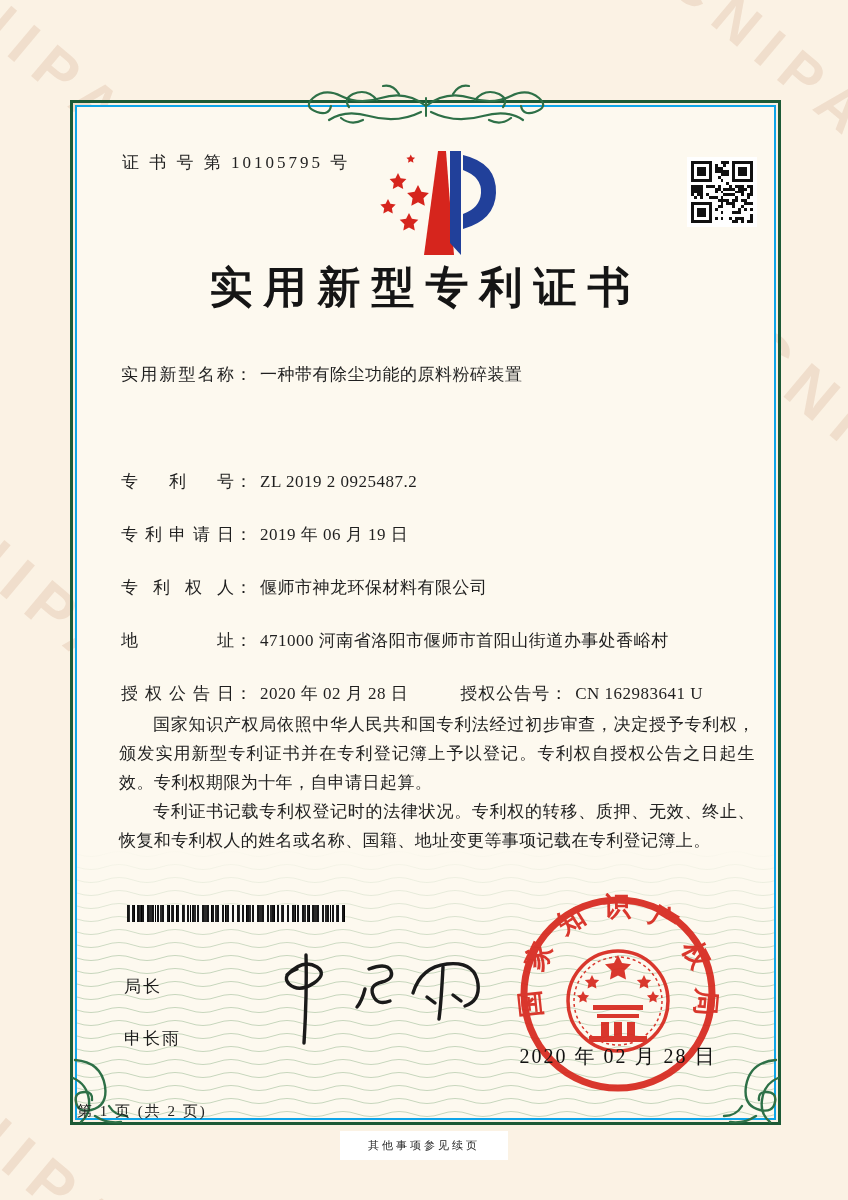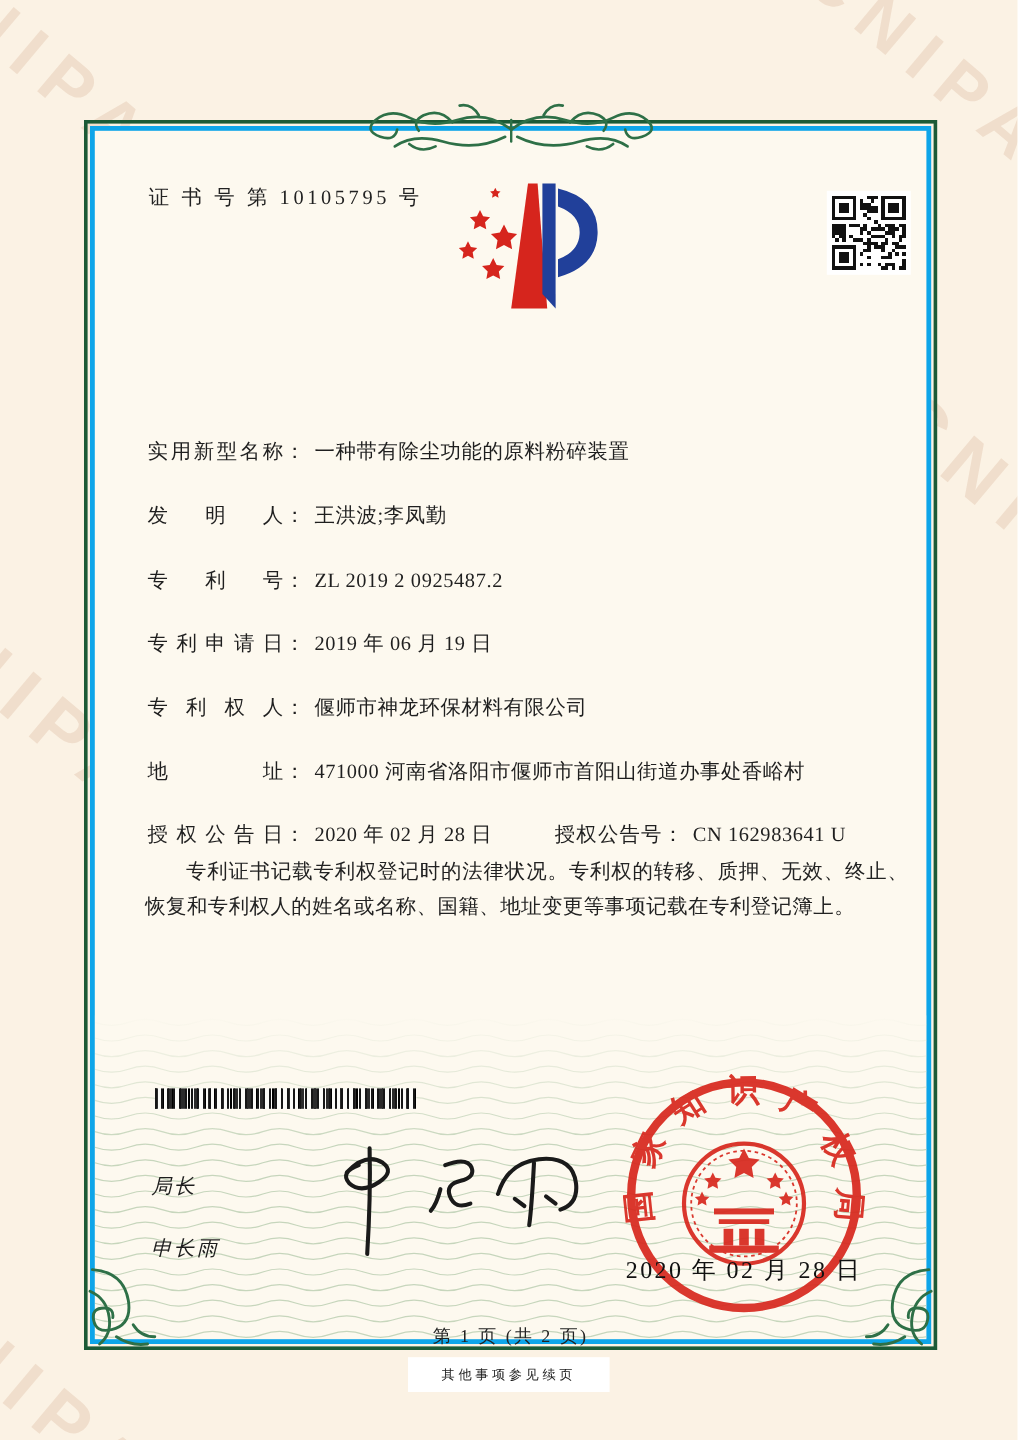--- a/index.html
+++ b/index.html
@@ -16,21 +16,21 @@
     transform:rotate(40deg); transform-origin:left top; white-space:nowrap;
     pointer-events:none; z-index:1;
   }
   
   .frame {
     position:absolute; left:70px; top:100px; width:711px; height:1025px;
     border:3px solid #1c5a36; z-index:2;
   }
   .frame-inner {
     position:absolute; left:2px; top:2px; right:2px; bottom:2px;
-    border:4px solid #0ea5e9; background:#fdf9ef;
+    border:2px solid #0ea5e9; background:#fdf9ef;
   }
   
   .band {
     position:absolute; left:0; right:0; bottom:0; height:270px; overflow:hidden;
   }
   .band svg { position:absolute; left:0; top:0; }
   .band-fade {
     position:absolute; left:0; right:0; top:0; height:110px;
     background:linear-gradient(180deg,#fdf9ef 0%, rgba(253,249,239,0) 100%);
   }
@@ -70,33 +70,33 @@
   
   .barcode {
     position:absolute; left:50px; top:798px; width:218px; height:17px; z-index:4;
     background-color:#fbfbf8;
     background-image:
       repeating-linear-gradient(90deg,#161616 0 2px,transparent 2px 5px),
       repeating-linear-gradient(90deg,#2b2b2b 0 3px,transparent 3px 11px),
       repeating-linear-gradient(90deg,#000 0 1px,transparent 1px 7px);
   }
   
-  .director { position:absolute; left:47px; top:868px; z-index:4; font-size:17px; color:#1d1d1d; letter-spacing:2px;font-style:italic; }
+  .director { position:absolute; left:47px; top:868px; z-index:4; font-size:17px; color:#1d1d1d; letter-spacing:2px; }
   .director div + div { margin-top:29px; }
   .signature { position:absolute; left:180px; top:838px; z-index:5; }
   
   .seal { position:absolute; left:440px; top:786px; width:202px; height:202px; z-index:5; }
   .seal svg { position:absolute; left:0; top:0; }
   .seal-date {
     position:absolute; left:-30px; top:150px; width:262px; text-align:center;
     font-size:20px; color:#111; letter-spacing:2px; z-index:6; white-space:nowrap;
   }
   
   .page-info {
-    position:absolute; left:0; right:0; top:995px; text-align:center;
+    position:absolute; left:0; right:0; top:995px; text-align:left;
     font-size:15px; color:#222; letter-spacing:2px; z-index:4;
   }
   .continuation {
     position:absolute; left:50%; top:1131px; transform:translateX(-50%);
     background:#fff; padding:7px 28px; font-size:11px; letter-spacing:3px;
     color:#1d1d1d; z-index:3; white-space:nowrap;
   }
 </style>
 </head>
 <body>
@@ -371,44 +371,43 @@
             <rect x="5" y="20" width="1" height="1" fill="#111"></rect>
             <rect x="6" y="20" width="1" height="1" fill="#111"></rect>
             <rect x="14" y="20" width="1" height="1" fill="#111"></rect>
             <rect x="15" y="20" width="1" height="1" fill="#111"></rect>
             <rect x="17" y="20" width="1" height="1" fill="#111"></rect>
             <rect x="19" y="20" width="1" height="1" fill="#111"></rect>
             <rect x="20" y="20" width="1" height="1" fill="#111"></rect>
           </svg>
       </div>
 
+      <div class="doc-title">实用新型专利证书</div>
 
       <div class="field" style="top:256px">
         <span class="lbl">实用新型名称</span><span>：</span><span class="val">一种带有除尘功能的原料粉碎装置</span>
       </div>
-      <div class="field" style="top:309px">
-        <span class="lbl">发明人</span><span>：</span><span class="val">王洪波;李凤勤</span>
-      </div>
       <div class="field" style="top:363px">
         <span class="lbl">专利号</span><span>：</span><span class="val">ZL 2019 2 0925487.2</span>
       </div>
       <div class="field" style="top:416px">
         <span class="lbl">专利申请日</span><span>：</span><span class="val">2019 年 06 月 19 日</span>
       </div>
       <div class="field" style="top:469px">
         <span class="lbl">专利权人</span><span>：</span><span class="val">偃师市神龙环保材料有限公司</span>
       </div>
       <div class="field" style="top:522px">
         <span class="lbl">地址</span><span>：</span><span class="val">471000 河南省洛阳市偃师市首阳山街道办事处香峪村</span>
       </div>
       <div class="field" style="top:575px">
         <span class="lbl">授权公告日</span><span>：</span><span class="val">2020 年 02 月 28 日</span><span class="lbl2">授权公告号</span><span>：</span><span class="val">CN 162983641 U</span>
       </div>
 
       <div class="body-text">
+        <p>国家知识产权局依照中华人民共和国专利法经过初步审查，决定授予专利权，颁发实用新型专利证书并在专利登记簿上予以登记。专利权自授权公告之日起生效。专利权期限为十年，自申请日起算。</p>
         <p>专利证书记载专利权登记时的法律状况。专利权的转移、质押、无效、终止、恢复和专利权人的姓名或名称、国籍、地址变更等事项记载在专利登记簿上。</p>
       </div>
 
       <div class="barcode"></div>
 
       <div class="director">
         <div>局长</div>
         <div>申长雨</div>
       </div>
 

